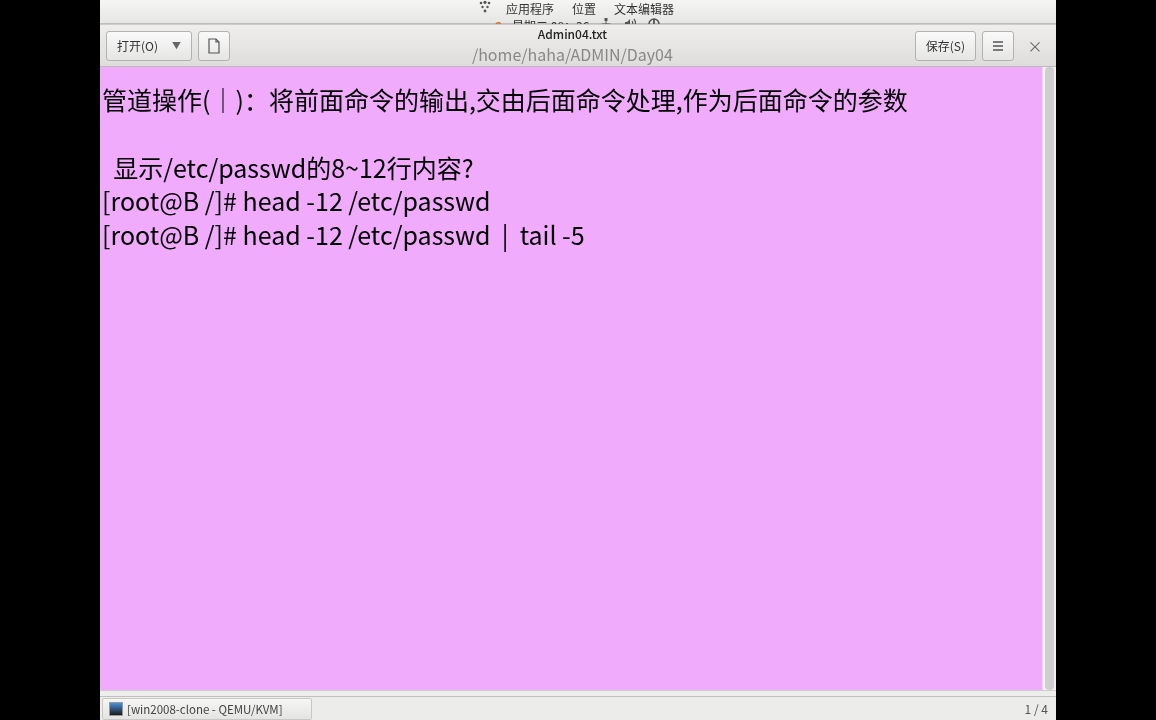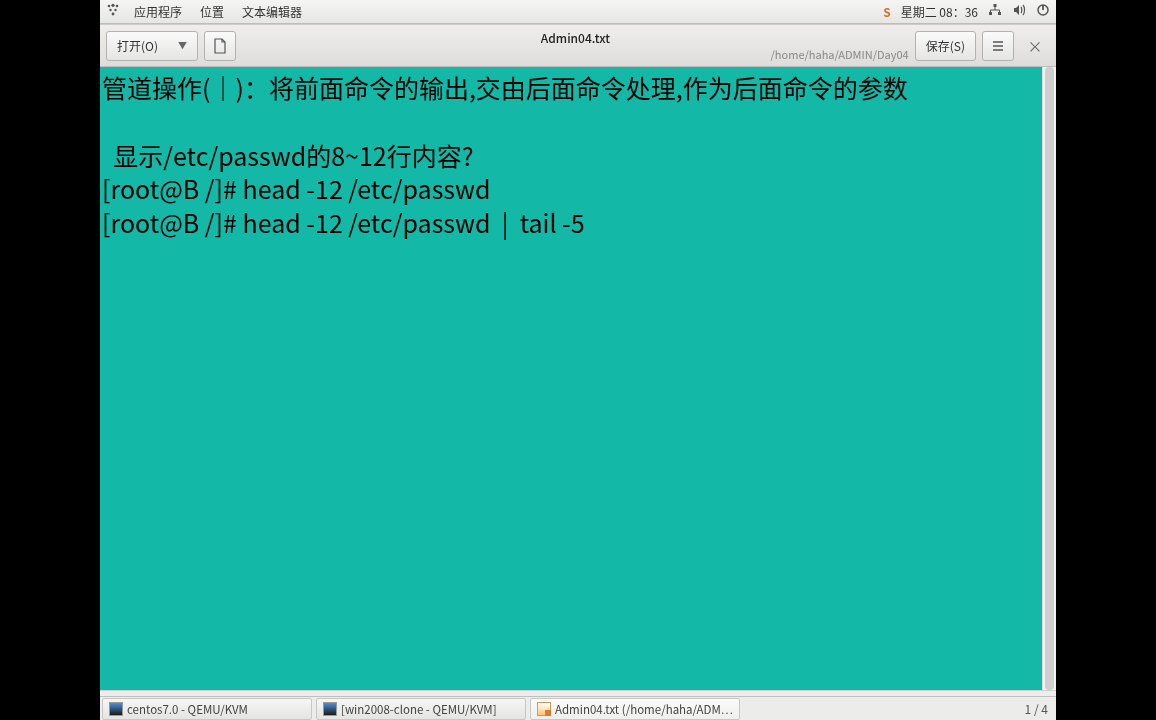--- a/index.html
+++ b/index.html
@@ -23,20 +23,21 @@
   }
   .topbar {
     height: 24px;
     background: linear-gradient(#f5f5f4,#e6e6e5);
     border-bottom: 1px solid #bdbdbd;
     display: flex;
     align-items: center;
     font-size: 12px;
     color: #333;
     padding: 0 6px;
+    flex-direction: column;
   }
   .topbar .left { display:flex; align-items:center; gap: 10px; }
   .topbar .spacer { flex: 1; }
   .topbar .right { display:flex; align-items:center; gap: 10px; }
   .topbar .icon { font-size: 12px; color:#555; }
   .menu-item { padding: 0 4px; cursor: default; }
 
   .window {
     margin: 0;
     flex: 1;
@@ -57,34 +58,34 @@
   }
   .btn {
     height: 30px;
     border: 1px solid #b2b2b1;
     border-radius: 3px;
     background: linear-gradient(#fafafa,#e5e5e4);
     font-size: 12px;
     padding: 0 10px;
     display:flex;
     align-items:center;
-    gap:20px;
+    gap:14px;
     color:#333;
     cursor:pointer;
   }
   .btn.icon-only { padding: 0 8px; }
   .title-center { flex:1; text-align:center; }
   .title-main { font-size: 12px; color:#222; font-weight: 500;}
-  .title-sub { font-size: 11px; color:#888;text-align:right; }
+  .title-sub { font-size: 16px; color:#888; }
   .close-x { width: 30px; text-align:center; font-size: 15px; color:#666; cursor:pointer;}
   
   .content {
     flex:1;
-    background:#14b8a6;
-    padding: 4px 2px;
+    background:#f0abfc;
+    padding: 16px 2px;
     font-family: "WenQuanYi Micro Hei", "Noto Sans CJK SC", "Courier New", monospace;
     font-size: 25px;
     line-height: 1.35;
     color:#000;
     white-space: pre;
     overflow:auto;
   }
 
   .statusbar {
     height: 30px;
@@ -242,25 +243,17 @@
       <span class="dd">制表符宽度：8</span>
       <span>行 6，列 1</span>
       <span class="dd">插入</span>
     </div>
   </div>
 </div>
 
 <div class="taskbar">
   <div class="task-item">
     <span class="task-icon vm"></span>
-    <span>centos7.0 - QEMU/KVM</span>
-  </div>
-  <div class="task-item">
-    <span class="task-icon vm"></span>
     <span>[win2008-clone - QEMU/KVM]</span>
-  </div>
-  <div class="task-item active">
-    <span class="task-icon edit"></span>
-    <span>Admin04.txt (/home/haha/ADM…</span>
   </div>
   <div style="flex:1"></div>
   <div style="padding:0 8px;font-size:12px;color:#555">1 / 4</div>
 </div>
 
 </body></html>

